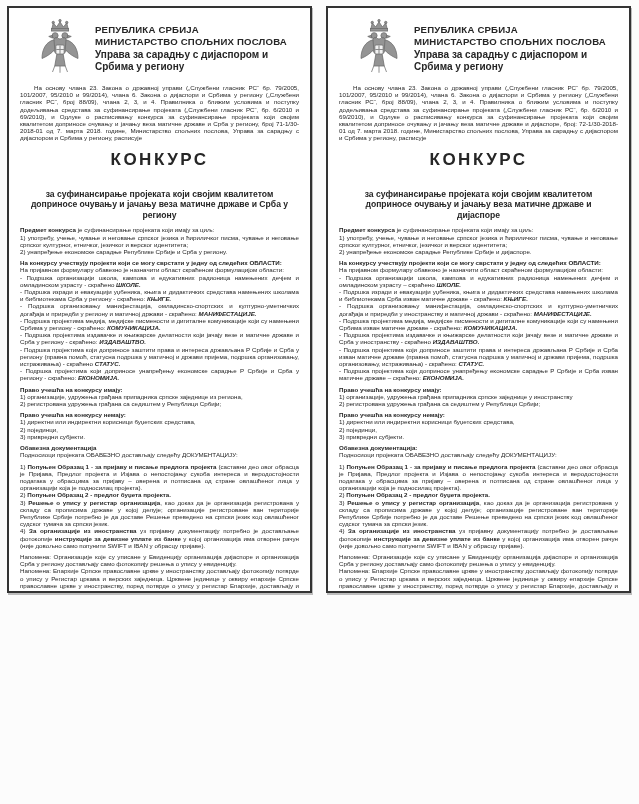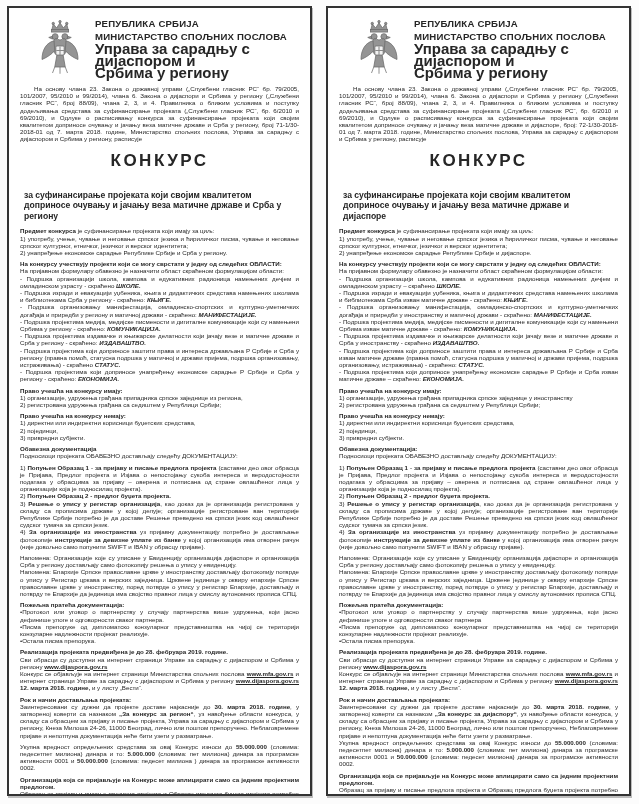--- a/index.html
+++ b/index.html
@@ -2,35 +2,35 @@
 <html><head>
 <meta charset="utf-8">
 <style>
   html,body{margin:0;padding:0;}
   body{
     width:639px;height:804px;position:relative;background:#fcfcfc;
     font-family:"Liberation Sans","DejaVu Sans",sans-serif;color:#262626;
     -webkit-font-smoothing:antialiased;
   }
   .page{
-    position:absolute;top:6px;width:305px;height:790px;box-sizing:border-box;
+    position:absolute;top:6px;width:305px;height:587px;box-sizing:border-box;
     background:#ffffff;border:2px solid #333333;padding:7px 11px 8px 11px;
     overflow:hidden;box-shadow:1px 2px 0 rgba(0,0,0,.25);
   }
   .page-left{left:7px;}
   .page-right{left:326px;}
   .header-row{display:flex;align-items:center;gap:12px;padding:3px 0 2px 17px;}
   .emblem{flex:0 0 auto;}
   .header-text div{font-weight:bold;}
   .ht-1,.ht-2{font-size:9.6px;line-height:12.5px;letter-spacing:.2px;}
-  .ht-3,.ht-4{font-size:15px;line-height:12px;}
+  .ht-3,.ht-4{font-size:10px;line-height:12px;}
   p{margin:0;font-size:6.2px;line-height:7.2px;text-align:justify;}
   .intro{text-indent:14px;margin-top:4px;}
   .doc-title{font-size:17px;font-weight:bold;text-align:center;letter-spacing:2.5px;margin:8px 0 19px;}
-  .doc-subtitle{font-size:8.6px;font-weight:bold;line-height:10.6px;margin:0 4px 6px;}
+  .doc-subtitle{font-size:8.6px;font-weight:bold;text-align:center;line-height:10.6px;margin:0 4px 6px;}
   .body .group{margin-bottom:4px;}
   .body p b.abbr{font-style:italic;}
   .body a.link{color:inherit;font-weight:bold;text-decoration:underline;cursor:pointer;}
 </style>
 </head>
 <body>
 
 <div class="page page-left">
   <div class="header-row">
     <svg class="emblem" width="46" height="60" viewBox="0 0 60 80" xmlns="http://www.w3.org/2000/svg">

